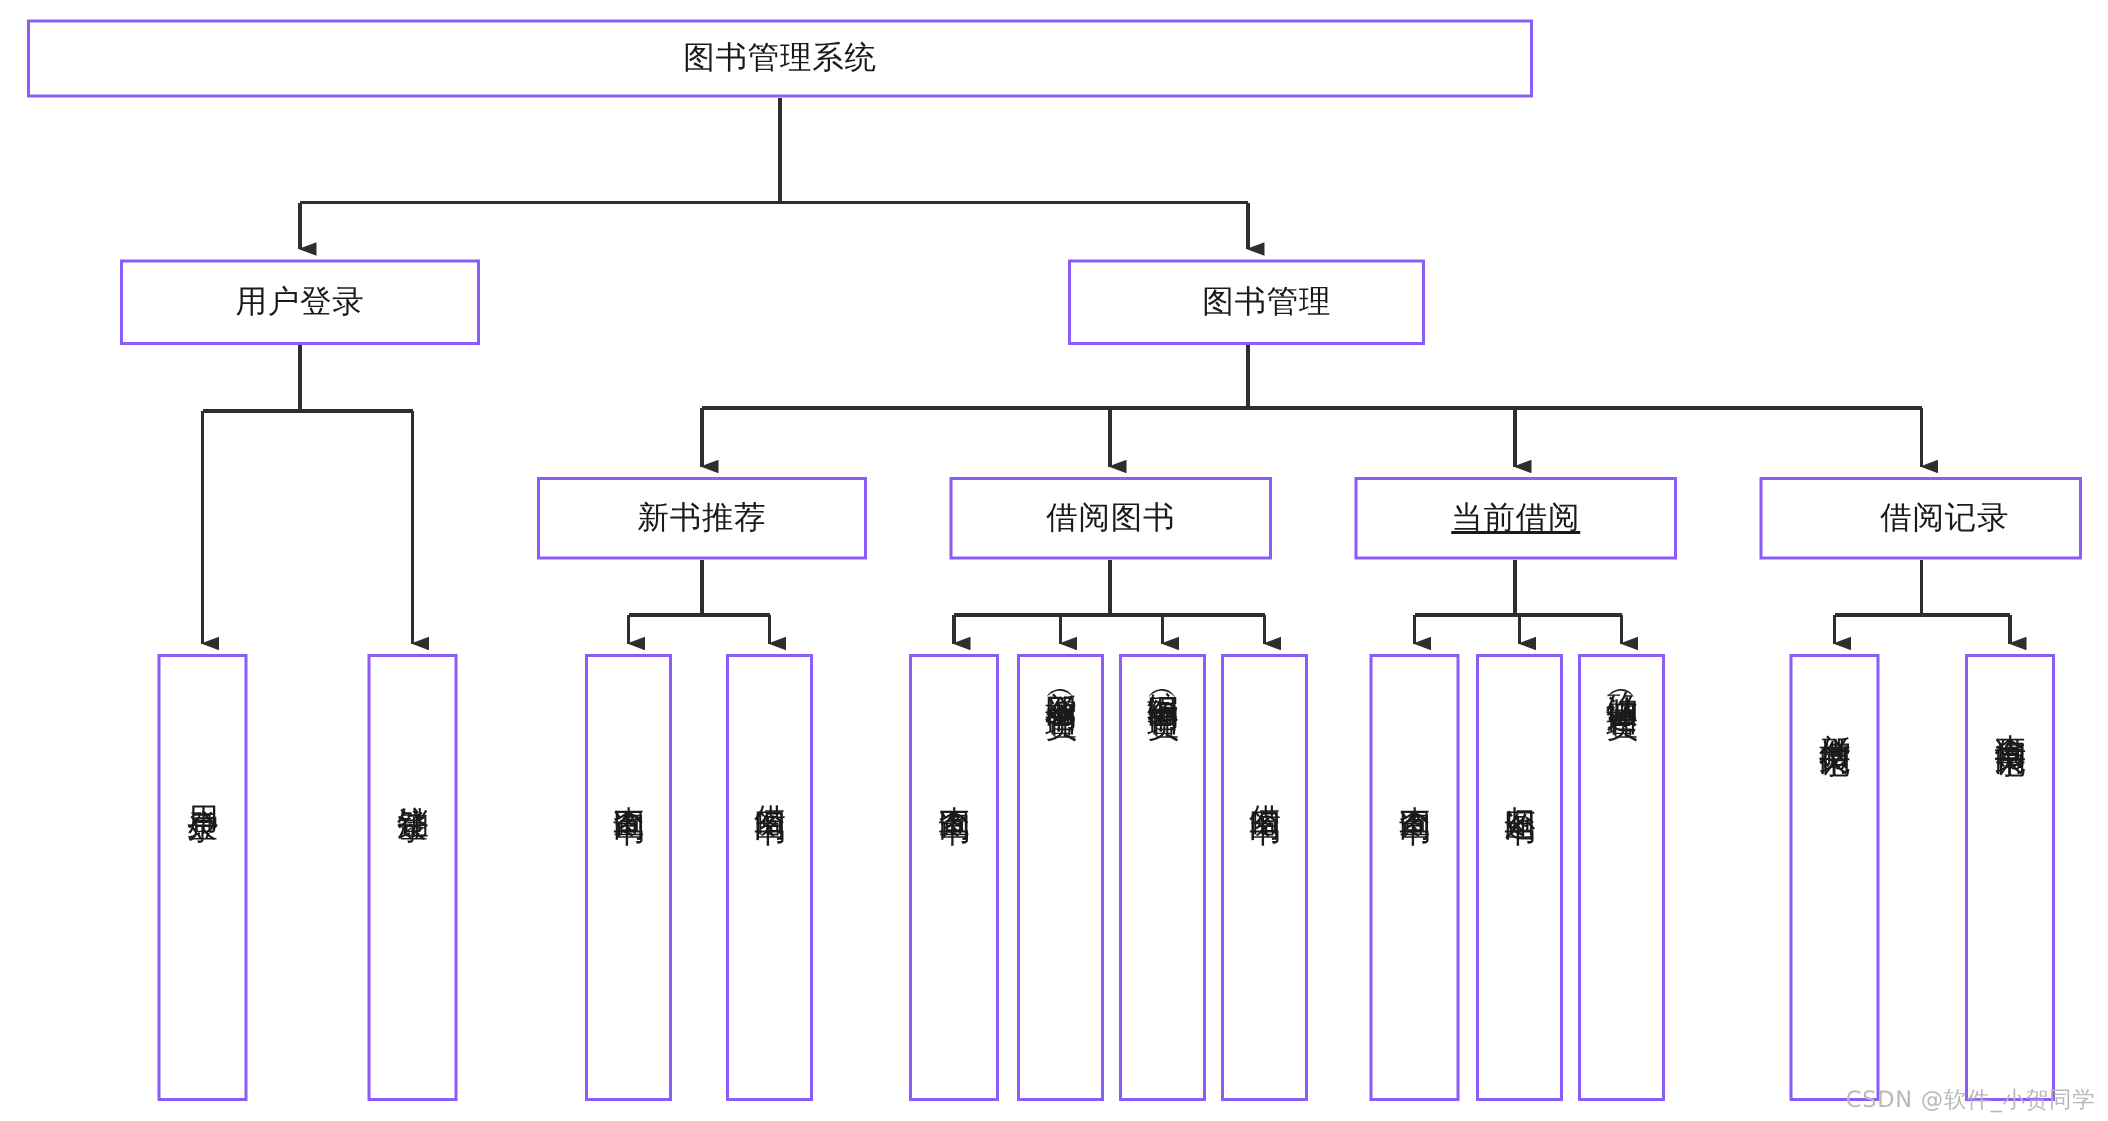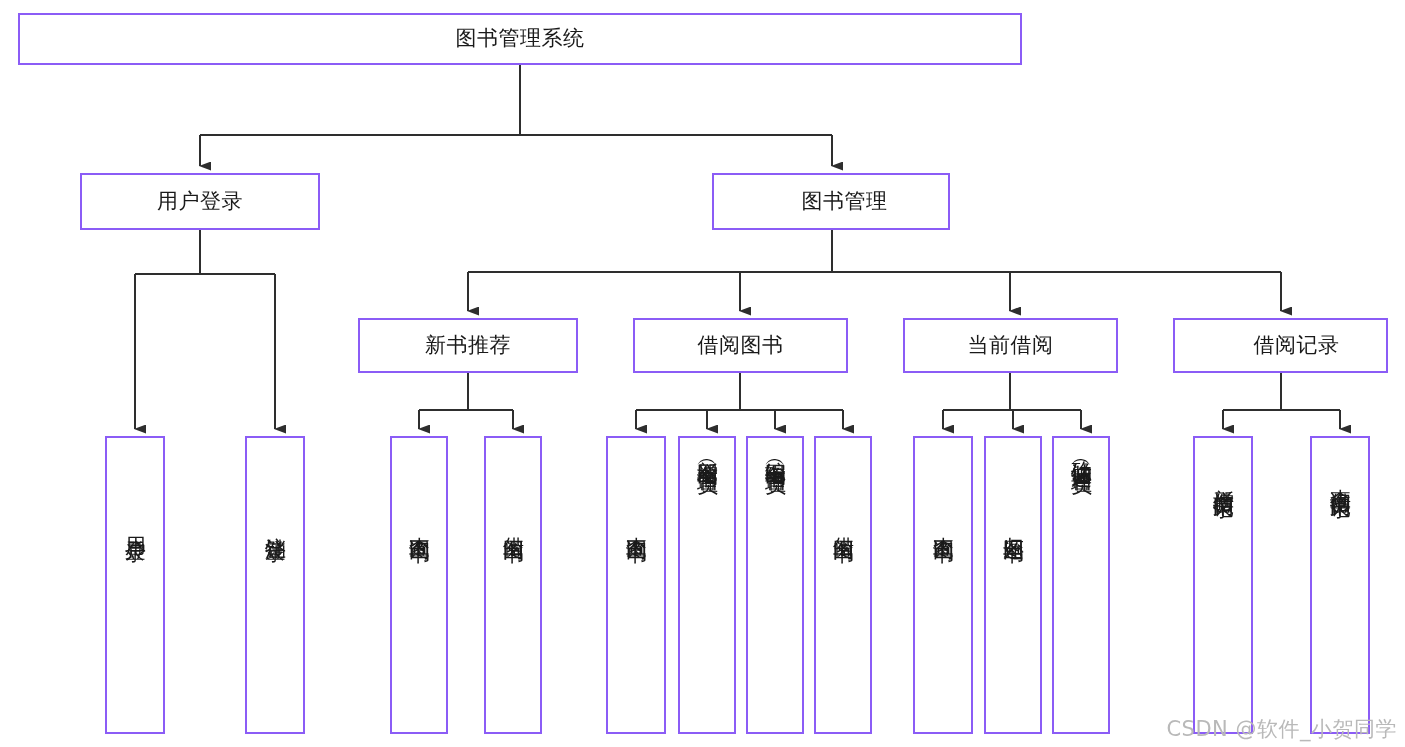--- a/index.html
+++ b/index.html
@@ -63,21 +63,21 @@
   .leaf-xlong .vtext {
     margin-top: 2px;
   }
   .leaf-rec .vtext {
     margin-top: 30px;
   }
   #watermark {
     position: absolute;
     right: 8px;
     bottom: 4px;
-    font-size: 21px;
+    font-size: 15px;
     color: #b9b9b9;
     letter-spacing: 0.5px;
     white-space: nowrap;
     pointer-events: none;
   }
 </style>
 </head>
 <body>
 
 <div id="diagram-root">
@@ -133,21 +133,21 @@
     </g>
   </svg>
 
   <div class="node node-h" id="node-root" style="left: 18px; top: 13px; width: 1004px; height: 52px;">图书管理系统</div>
 
   <div class="node node-h" id="node-l2-0" style="left: 80px; top: 173px; width: 240px; height: 57px;">用户登录</div>
   <div class="node node-h" id="node-l2-1" style="left: 712px; top: 173px; width: 238px; height: 57px; padding-left: 27px;">图书管理</div>
 
   <div class="node node-h" id="node-l3-0" style="left: 358px; top: 318px; width: 220px; height: 55px;">新书推荐</div>
   <div class="node node-h" id="node-l3-1" style="left: 633px; top: 318px; width: 215px; height: 55px;">借阅图书</div>
-  <div class="node node-h" id="node-l3-2" style="left: 903px; top: 318px; width: 215px; height: 55px;">当前借阅</div>
+  <div class="node node-h" id="node-l3-2" style="left: 903px; top: 318px; width: 215px; height: 55px; text-decoration: underline;">当前借阅</div>
   <div class="node node-h" id="node-l3-3" style="left: 1173px; top: 318px; width: 215px; height: 55px; padding-left: 32px;">借阅记录</div>
 
   <div class="node node-v leaf-mid" id="node-leaf-0" style="left: 105px; top: 436px; width: 60px; height: 298px;">
     <span class="vtext">用户登录</span>
   </div>
   <div class="node node-v leaf-mid" id="node-leaf-1" style="left: 245px; top: 436px; width: 60px; height: 298px;">
     <span class="vtext">注销登录</span>
   </div>
   <div class="node node-v leaf-mid" id="node-leaf-2" style="left: 390px; top: 436px; width: 58px; height: 298px;">
     <span class="vtext">查询图书</span>

